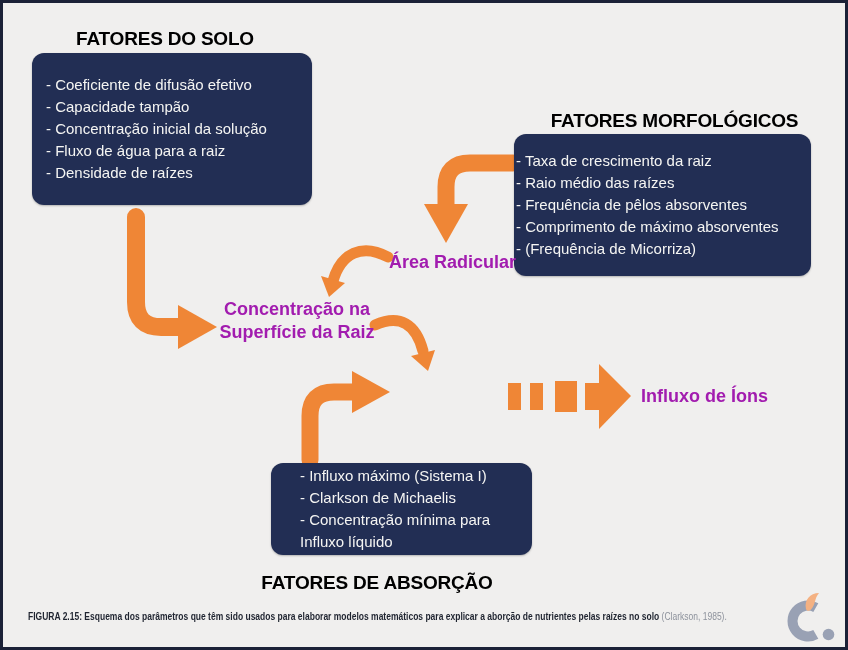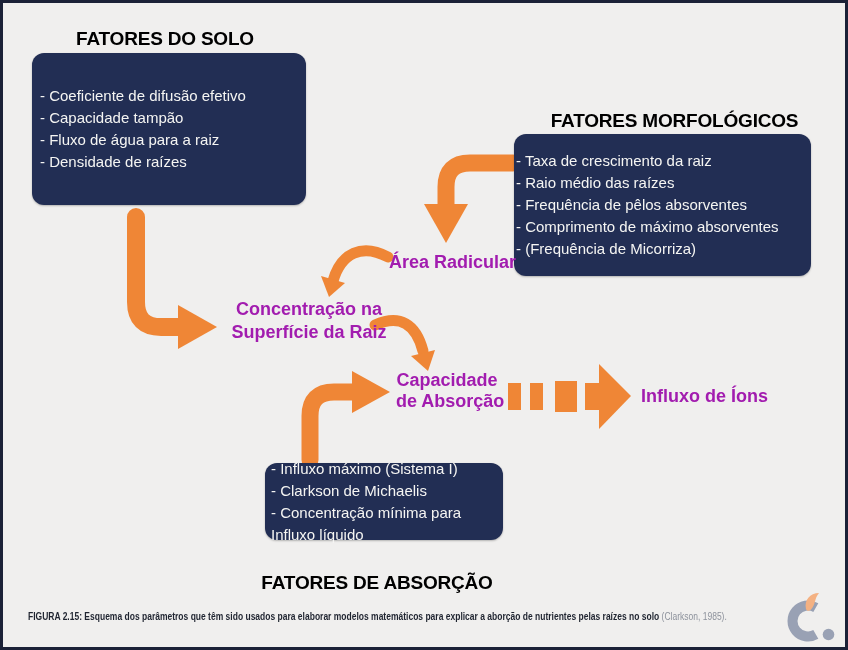--- a/index.html
+++ b/index.html
@@ -90,51 +90,48 @@
     <g>
       <rect class="orange" x="508" y="383" width="13" height="27"></rect>
       <rect class="orange" x="530" y="383" width="13" height="27"></rect>
       <rect class="orange" x="555" y="381" width="22" height="31"></rect>
       <rect class="orange" x="585" y="383" width="15" height="27"></rect>
       <polygon class="orange" points="599,364 599,429 631,396"></polygon>
     </g>
   </svg>
 
   <div class="heading" style="left:32px;top:28px;width:266px">FATORES DO SOLO</div>
-  <div class="navybox" style="left:32px;top:53px;width:266px;height:152px;padding-left:8px">
+  <div class="navybox" style="left:32px;top:53px;width:266px;height:152px;padding-left:14px">
     <div class="line">- Coeficiente de difusão efetivo</div>
     <div class="line">- Capacidade tampão</div>
+    <div class="line">- Concentração inicial da solução</div>
     <div class="line">- Fluxo de água para a raiz</div>
     <div class="line">- Densidade de raízes</div>
   </div>
 
   <div class="heading" style="left:527px;top:110px;width:295px">FATORES MORFOLÓGICOS</div>
   <div class="navybox" style="left:514px;top:134px;width:295px;height:142px;padding-left:2px">
     <div class="line">- Taxa de crescimento da raiz</div>
     <div class="line">- Raio médio das raízes</div>
     <div class="line">- Frequência de pêlos absorventes</div>
     <div class="line">- Comprimento de máximo absorventes</div>
     <div class="line">- (Frequência de Micorriza)</div>
   </div>
 
   <div class="label" style="left:389px;top:251px">Área Radicular</div>
 
-  <div class="label center" style="left:219px;top:298px;width:180px;line-height:23px">
+  <div class="label center" style="left:207px;top:298px;width:180px;line-height:23px">
     <div>Concentração na</div>
     <div>Superfície da Raiz</div>
   </div>
 
-  <div class="label center" style="left:396px;top:370px;width:102px;line-height:21px">
-    <div>Capacidade</div>
-    <div>de Absorção</div>
-  </div>
 
   <div class="label" style="left:641px;top:385px">Influxo de Íons</div>
 
-  <div class="navybox" style="left:265px;top:463px;width:232px;height:77px;padding-left:6px">
+  <div class="navybox" style="left:271px;top:463px;width:232px;height:92px;padding-left:29px">
     <div class="line">- Influxo máximo (Sistema I)</div>
     <div class="line">- Clarkson de Michaelis</div>
     <div class="line">- Concentração mínima para</div>
     <div class="line">Influxo líquido</div>
   </div>
   <div class="heading" style="left:261px;top:572px;width:232px">FATORES DE ABSORÇÃO</div>
 
   <div class="caption">
     <span class="main">FIGURA 2.15: Esquema dos parâmetros que têm sido usados para elaborar modelos matemáticos para explicar a aborção de nutrientes pelas raízes no solo</span>
     <span class="cite">(Clarkson, 1985).</span>

